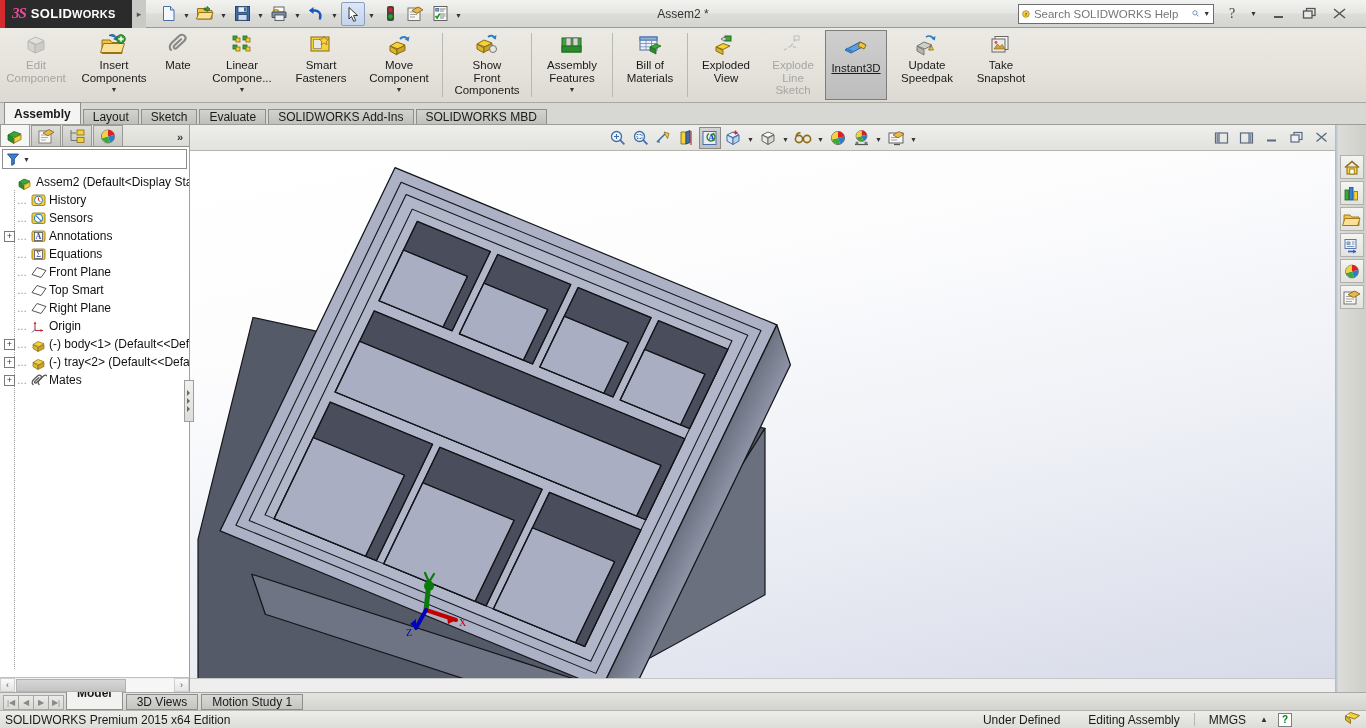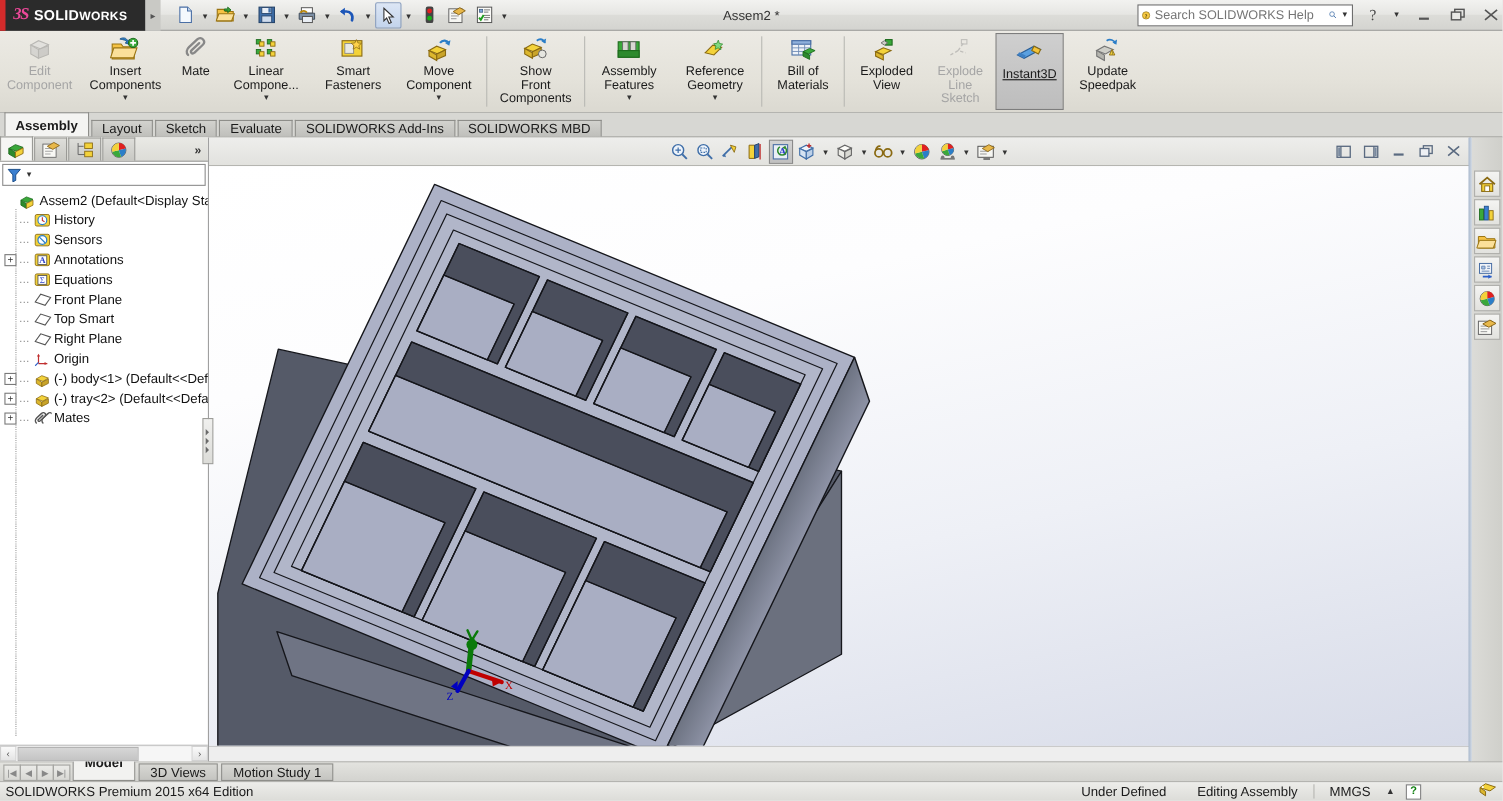--- a/index.html
+++ b/index.html
@@ -52,21 +52,21 @@
   }
   .qat-btn.pressed { border: 1px solid #8a9fc0; background: linear-gradient(to bottom,#dce6f5,#c3d4ec); }
   .qat-drop {
     width: 11px; height: 24px; display: flex; align-items: flex-end; justify-content: center;
     padding-bottom: 7px; color: #333; font-size: 7px;
   }
   .doc-title {
     position: absolute; left: 0; right: 0; text-align: center;
     font-size: 12px; color: #333; pointer-events: none;
   }
-  .title-right { margin-left: auto; display: flex; align-items: center; padding-right: 0; gap: 8px; }
+  .title-right { margin-left: auto; display: flex; align-items: center; padding-right: 16px; gap: 8px; }
   .help-search {
     width: 196px; height: 20px; background: #fff; border: 1px solid #6e6e6e;
     display: flex; align-items: center; padding: 0 3px; gap: 4px;
   }
   .help-search input {
     border: none; outline: none; flex: 1; font-size: 11.5px; color: #333;
     font-family: "Liberation Sans", sans-serif; background: transparent;
   }
   .tb-icon-btn {
     width: 20px; height: 22px; display: flex; align-items: center; justify-content: center;
@@ -499,30 +499,20 @@
             <rect x="3" y="4" width="19" height="14" fill="#3aa83a" stroke="#1d6b1d"></rect>
             <rect x="7" y="4" width="5" height="8" fill="#d8d8d2" stroke="#666" stroke-width=".8"></rect>
             <rect x="14" y="4" width="5" height="8" fill="#d8d8d2" stroke="#666" stroke-width=".8"></rect>
             <rect x="3" y="12" width="19" height="6" fill="#2d8a2d" stroke="#1d6b1d"></rect>
           </svg>
       </span>
       <span class="rb-lbl"><span>Assembly</span><br><span>Features</span></span>
       <span class="rb-caret">▼</span>
     </div>
 
-    <div class="rb-item" style="min-width:80px">
-      <span class="rb-ico">
-        <svg width="26" height="22" viewBox="0 0 26 22">
-            <path d="M4 14l7-7 8 2-7 7z" fill="#f3d23a" stroke="#8a6a12"></path>
-            <path d="M16 2.5l1 3 3 .6-2.2 2 .6 3-2.6-1.6-2.7 1.4.7-3-2.1-2.1 3-.4z" fill="#7fd87f" stroke="#2d8a2d" stroke-width=".7"></path>
-          </svg>
-      </span>
-      <span class="rb-lbl"><span>Reference</span><br><span>Geometry</span></span>
-      <span class="rb-caret">▼</span>
-    </div>
 
     <div class="rb-sep"></div>
 
 
     <div class="rb-item" style="min-width:70px">
       <span class="rb-ico">
         <svg width="26" height="22" viewBox="0 0 26 22">
             <rect x="3" y="3" width="17" height="13" fill="#eef2f8" stroke="#4a6fa5"></rect>
             <rect x="3" y="3" width="17" height="3.2" fill="#8fb0dc" stroke="#4a6fa5"></rect>
             <path d="M3 9.5h17M3 12.8h17M9 6.2v9.8M14.5 6.2v9.8" stroke="#6d8bb5" stroke-width=".8"></path>
@@ -576,20 +566,31 @@
             <path d="M3 12v5l7 4v-5z" fill="#b5b5af" stroke="#777"></path>
             <path d="M12 3c3-2 7-.5 8 2.5" fill="none" stroke="#2b7ec8" stroke-width="1.6"></path>
             <path d="M21.5 2l-.6 4.6-3.6-2z" fill="#2b7ec8"></path>
             <path d="M17 11l2.5 5h-5z" fill="#f3d23a" stroke="#8a6a12" stroke-width=".8"></path>
             <text x="17" y="15.6" font-size="4.5" fill="#333" text-anchor="middle" font-family="Liberation Sans, sans-serif">!</text>
           </svg>
       </span>
       <span class="rb-lbl"><span>Update</span><br><span>Speedpak</span></span>
     </div>
 
+    <div class="rb-item" style="min-width:70px">
+      <span class="rb-ico">
+        <svg width="24" height="22" viewBox="0 0 24 22">
+            <rect x="6" y="2.5" width="13" height="13" fill="#f6f6f2" stroke="#666"></rect>
+            <rect x="3" y="5" width="13" height="13" fill="#eceae4" stroke="#666"></rect>
+            <path d="M5 15l3.5-5 2.5 3 2-2.5 3 4.5z" fill="#d8a23a" stroke="#8a6a12" stroke-width=".7"></path>
+            <circle cx="7" cy="8.5" r="1.4" fill="#e04a4a"></circle>
+          </svg>
+      </span>
+      <span class="rb-lbl"><span>Take</span><br><span>Snapshot</span></span>
+    </div>
   </div>
 
   <div class="cmdtabs">
     <div class="cmdtab active">Assembly</div>
     <div class="cmdtab">Layout</div>
     <div class="cmdtab">Sketch</div>
     <div class="cmdtab">Evaluate</div>
     <div class="cmdtab">SOLIDWORKS Add-Ins</div>
     <div class="cmdtab">SOLIDWORKS MBD</div>
   </div>

